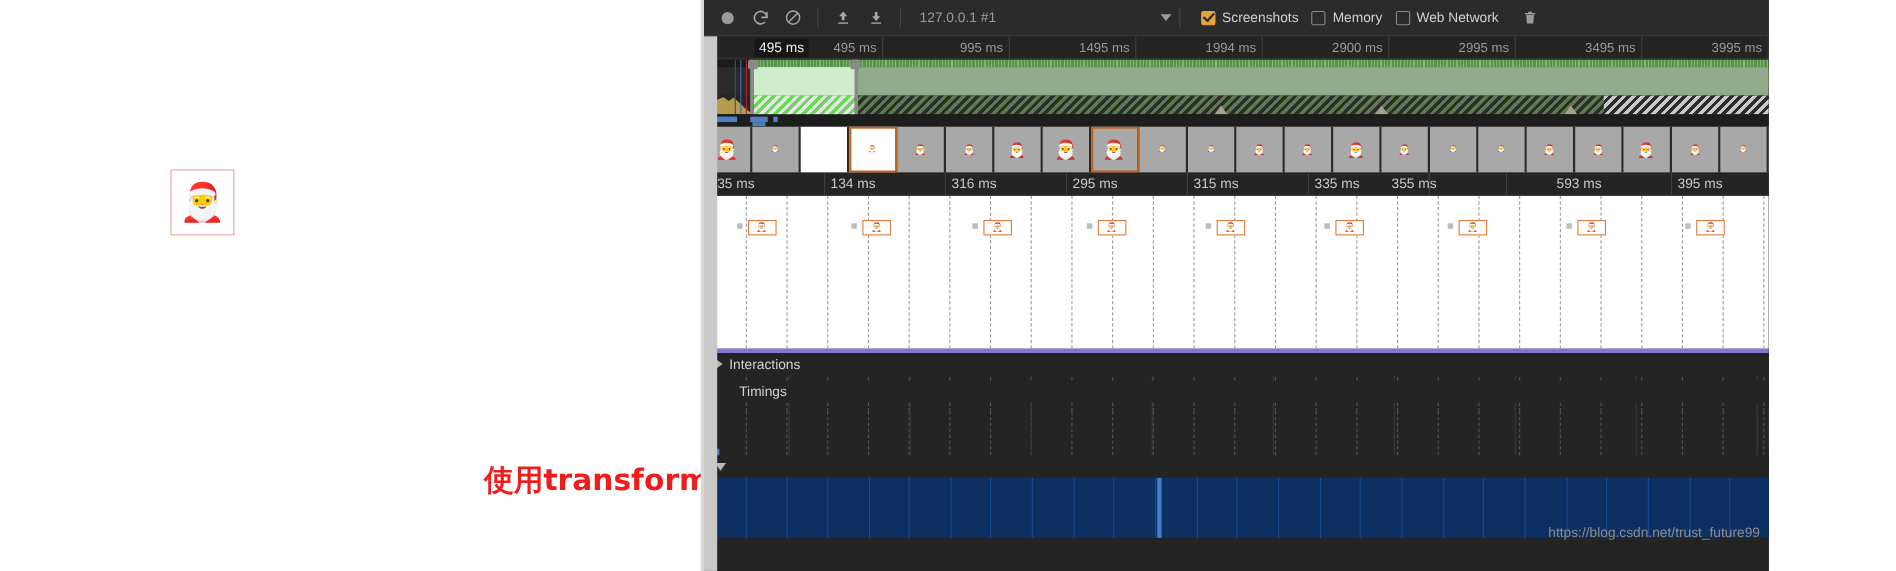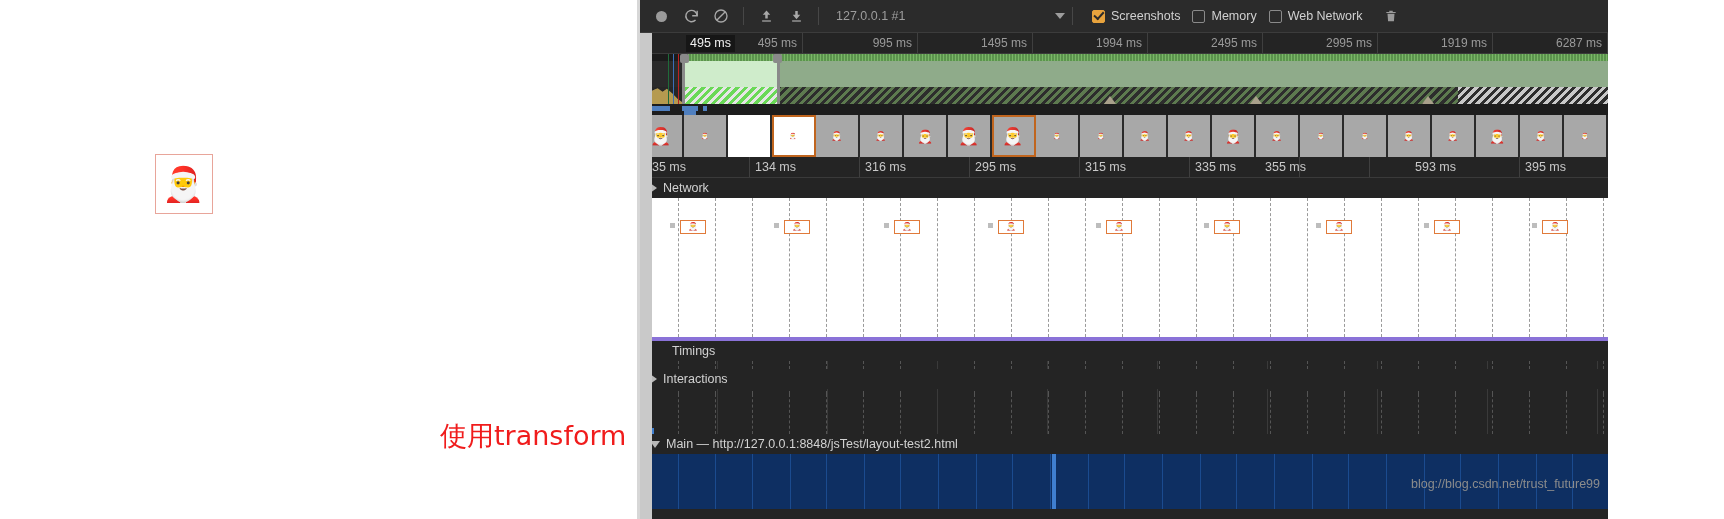--- a/index.html
+++ b/index.html
@@ -6,21 +6,21 @@
   body{width:1724px;height:519px;overflow:hidden;font-family:"Liberation Sans",sans-serif;}
   #page{position:relative;width:1724px;height:519px;background:#ffffff;}
 
   
   #page-left{position:absolute;left:0;top:0;width:640px;height:519px;background:#ffffff;}
   #left-divider{position:absolute;left:637px;top:0;width:3px;height:519px;background:#d7d7d7;}
   #sprite-box{position:absolute;left:155px;top:154px;width:56px;height:58px;border:1px solid #e8a59a;background:#fff;
               display:flex;align-items:center;justify-content:center;overflow:hidden;}
   .sprite-emoji{font-size:34px;line-height:1;filter:saturate(1.2);}
   #caption-transform{position:absolute;left:440px;top:418px;color:#f01c1c;font-size:27px;
-                     font-family:"DejaVu Sans",sans-serif;white-space:nowrap;letter-spacing:0px;}
+                     font-family:"DejaVu Sans",sans-serif;white-space:nowrap;letter-spacing:0px;font-weight:bold;}
 
   
   #devtools{position:absolute;left:640px;top:0;width:968px;height:519px;background:#242424;color:#c8c8c8;}
 
   
   #dt-toolbar{position:relative;height:33px;background:#2b2b2b;border-bottom:1px solid #3c3c3c;
               display:flex;align-items:center;padding:0 6px;box-sizing:border-box;gap:0px;}
   .tb-btn{width:30px;height:26px;display:flex;align-items:center;justify-content:center;color:#a8a8a8;}
   .tb-sep{width:1px;height:18px;background:#474747;margin:0 7px;}
   .rec-dot{width:11px;height:11px;border-radius:50%;background:#9b9b9b;}
@@ -191,30 +191,30 @@
       <div class="ov-tick" style="left:163px;width:115px;">
           <span>995 ms</span>
         </div>
       <div class="ov-tick" style="left:278px;width:115px;">
           <span>1495 ms</span>
         </div>
       <div class="ov-tick" style="left:393px;width:115px;">
           <span>1994 ms</span>
         </div>
       <div class="ov-tick" style="left:508px;width:115px;">
-          <span>2495 ms</span>
+          <span>2900 ms</span>
         </div>
       <div class="ov-tick" style="left:623px;width:115px;">
           <span>2995 ms</span>
         </div>
       <div class="ov-tick" style="left:738px;width:115px;">
-          <span>1919 ms</span>
+          <span>3495 ms</span>
         </div>
       <div class="ov-tick" style="left:853px;width:115px;">
-          <span>6287 ms</span>
+          <span>3995 ms</span>
         </div>
       <div class="ov-tick" style="left:968px;width:115px;">
           <span>4495 ms</span>
         </div>
     </div>
 
     <div id="ov-wrap">
       <div id="ov-responsiveness">
         <div id="ov-resp-fill"></div>
       </div>
@@ -344,24 +344,20 @@
       <div class="mr-tick" style="left:770px;width:110px;">
           <span>593 ms</span>
         </div>
       <div class="mr-tick" style="left:880px;width:110px;">
           <span>395 ms</span>
         </div>
     </div>
 
     <div id="tracks">
 
-      <div class="track-head">
-        <span class="tri"></span>
-        <span>Network</span>
-      </div>
 
       <div id="network-body">
           <div class="netcol" style="left: 38px;"></div>
           <div class="netcol" style="left: 75px;"></div>
           <div class="netcol" style="left: 112px;"></div>
           <div class="netcol" style="left: 149px;"></div>
           <div class="netcol" style="left: 186px;"></div>
           <div class="netcol" style="left: 223px;"></div>
           <div class="netcol" style="left: 260px;"></div>
           <div class="netcol" style="left: 297px;"></div>
@@ -423,24 +419,24 @@
           </div>
           <div class="netdot" style="left: 892px; top: 25px;"></div>
           <div class="netreq" style="left: 1008px; top: 22px; width: 24px;">
             <span class="ic">🎅</span>
           </div>
           <div class="netdot" style="left: 998px; top: 25px;"></div>
         </div>
 
       <div id="purple-line"></div>
 
-      <div id="timings-row">
+      <div id="interactions-row">
         <div class="track-head">
-          <span class="tri none"></span>
-          <span style="margin-left:9px;">Timings</span>
+          <span class="tri"></span>
+          <span>Interactions</span>
         </div>
       <div class="dashline" style="left: 38px;"></div>
           <div class="dashline" style="left: 75px;"></div>
           <div class="dashline" style="left: 112px;"></div>
           <div class="dashline" style="left: 149px;"></div>
           <div class="dashline" style="left: 186px;"></div>
           <div class="dashline" style="left: 223px;"></div>
           <div class="dashline" style="left: 260px;"></div>
           <div class="dashline" style="left: 297px;"></div>
           <div class="dashline" style="left: 334px;"></div>
@@ -469,24 +465,24 @@
           <div class="gridline" style="left: 297px;"></div>
           <div class="gridline" style="left: 407px;"></div>
           <div class="gridline" style="left: 517px;"></div>
           <div class="gridline" style="left: 627px;"></div>
           <div class="gridline" style="left: 737px;"></div>
           <div class="gridline" style="left: 847px;"></div>
           <div class="gridline" style="left: 957px;"></div>
           <div class="gridline" style="left: 1067px;"></div>
         </div>
 
-      <div id="interactions-row">
+      <div id="timings-row">
         <div class="track-head">
-          <span class="tri"></span>
-          <span>Interactions</span>
+          <span class="tri none"></span>
+          <span style="margin-left:9px;">Timings</span>
         </div>
       <div class="dashline" style="left: 38px;"></div>
           <div class="dashline" style="left: 75px;"></div>
           <div class="dashline" style="left: 112px;"></div>
           <div class="dashline" style="left: 149px;"></div>
           <div class="dashline" style="left: 186px;"></div>
           <div class="dashline" style="left: 223px;"></div>
           <div class="dashline" style="left: 260px;"></div>
           <div class="dashline" style="left: 297px;"></div>
           <div class="dashline" style="left: 334px;"></div>
@@ -561,21 +557,20 @@
           <div class="gridline" style="left: 737px;"></div>
           <div class="gridline" style="left: 847px;"></div>
           <div class="gridline" style="left: 957px;"></div>
           <div class="gridline" style="left: 1067px;"></div>
         </div>
 
       <div id="main-head">
         <div id="main-prehandle"></div>
         <div class="track-head">
           <span class="tri down"></span>
-          <span>Main — http://127.0.0.1:8848/jsTest/layout-test2.html</span>
         </div>
       <div class="dashline" style="left: 38px;"></div>
           <div class="dashline" style="left: 75px;"></div>
           <div class="dashline" style="left: 112px;"></div>
           <div class="dashline" style="left: 149px;"></div>
           <div class="dashline" style="left: 186px;"></div>
           <div class="dashline" style="left: 223px;"></div>
           <div class="dashline" style="left: 260px;"></div>
           <div class="dashline" style="left: 297px;"></div>
           <div class="dashline" style="left: 334px;"></div>
@@ -638,16 +633,16 @@
           <div class="mbar-sep" style="left: 896px;"></div>
           <div class="mbar-sep" style="left: 932px;"></div>
           <div class="mbar-sep" style="left: 970px;"></div>
           <div class="mbar-sep" style="left: 1008px;"></div>
           <div class="mbar-sep" style="left: 1044px;"></div>
           <div class="mbar-hi" style="left: 412px;"></div>
         </div>
 
     </div>
 
-    <div id="watermark">blog://blog.csdn.net/trust_future99</div>
+    <div id="watermark">https://blog.csdn.net/trust_future99</div>
     <div id="left-gutter"></div>
   </div>
 </div>
 
 </body></html>

